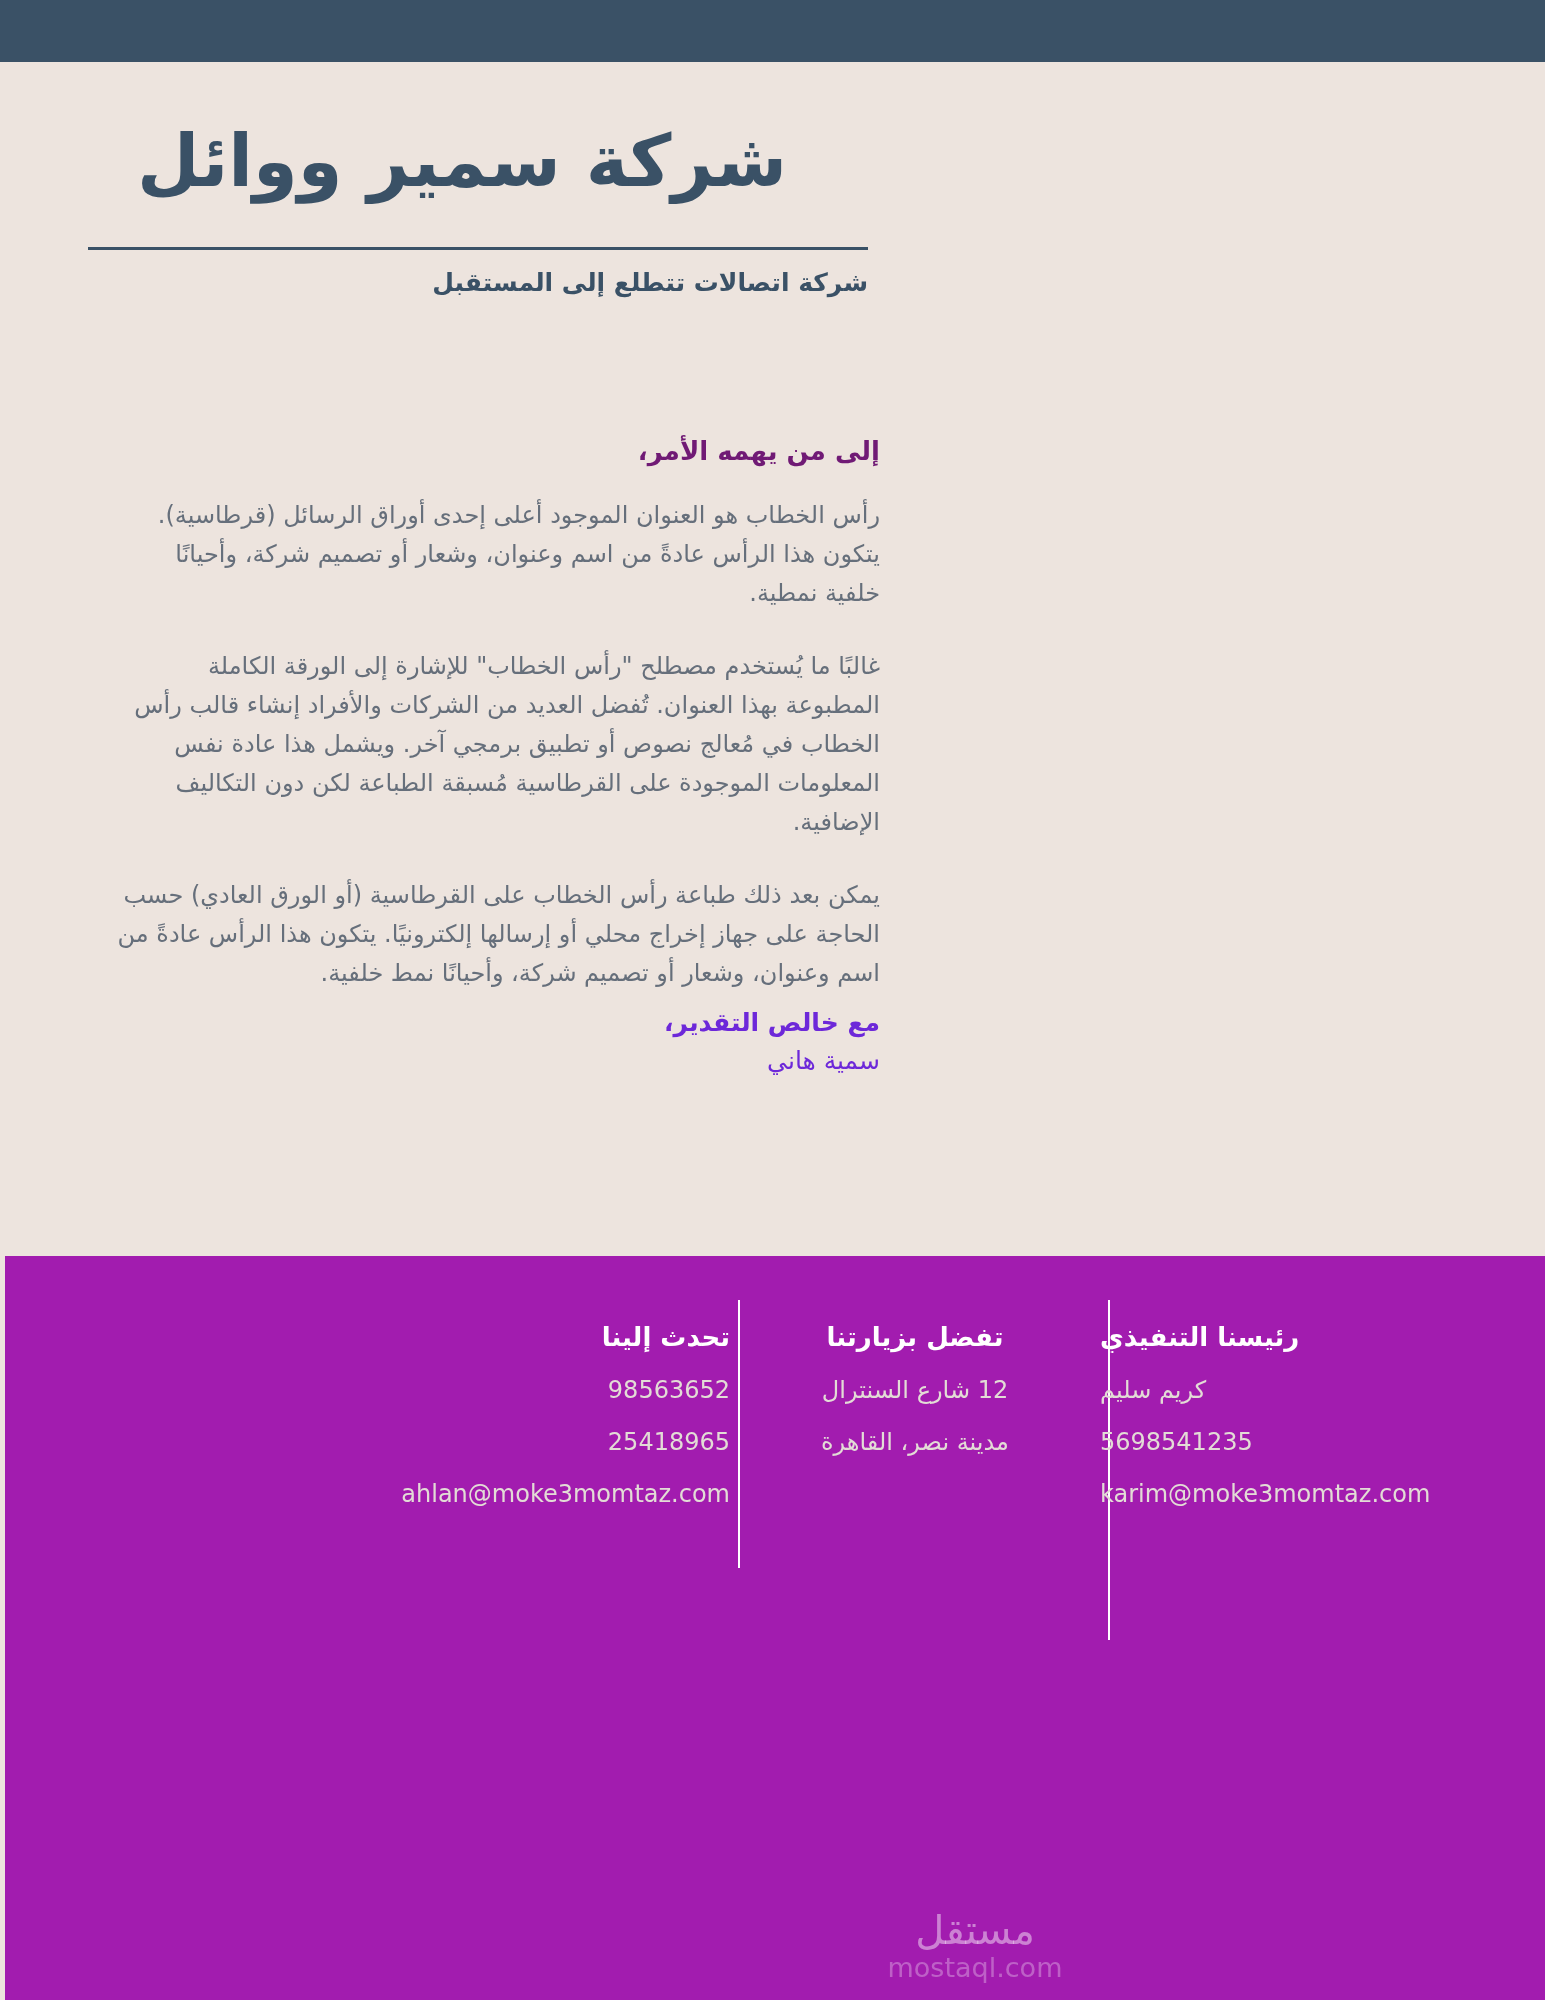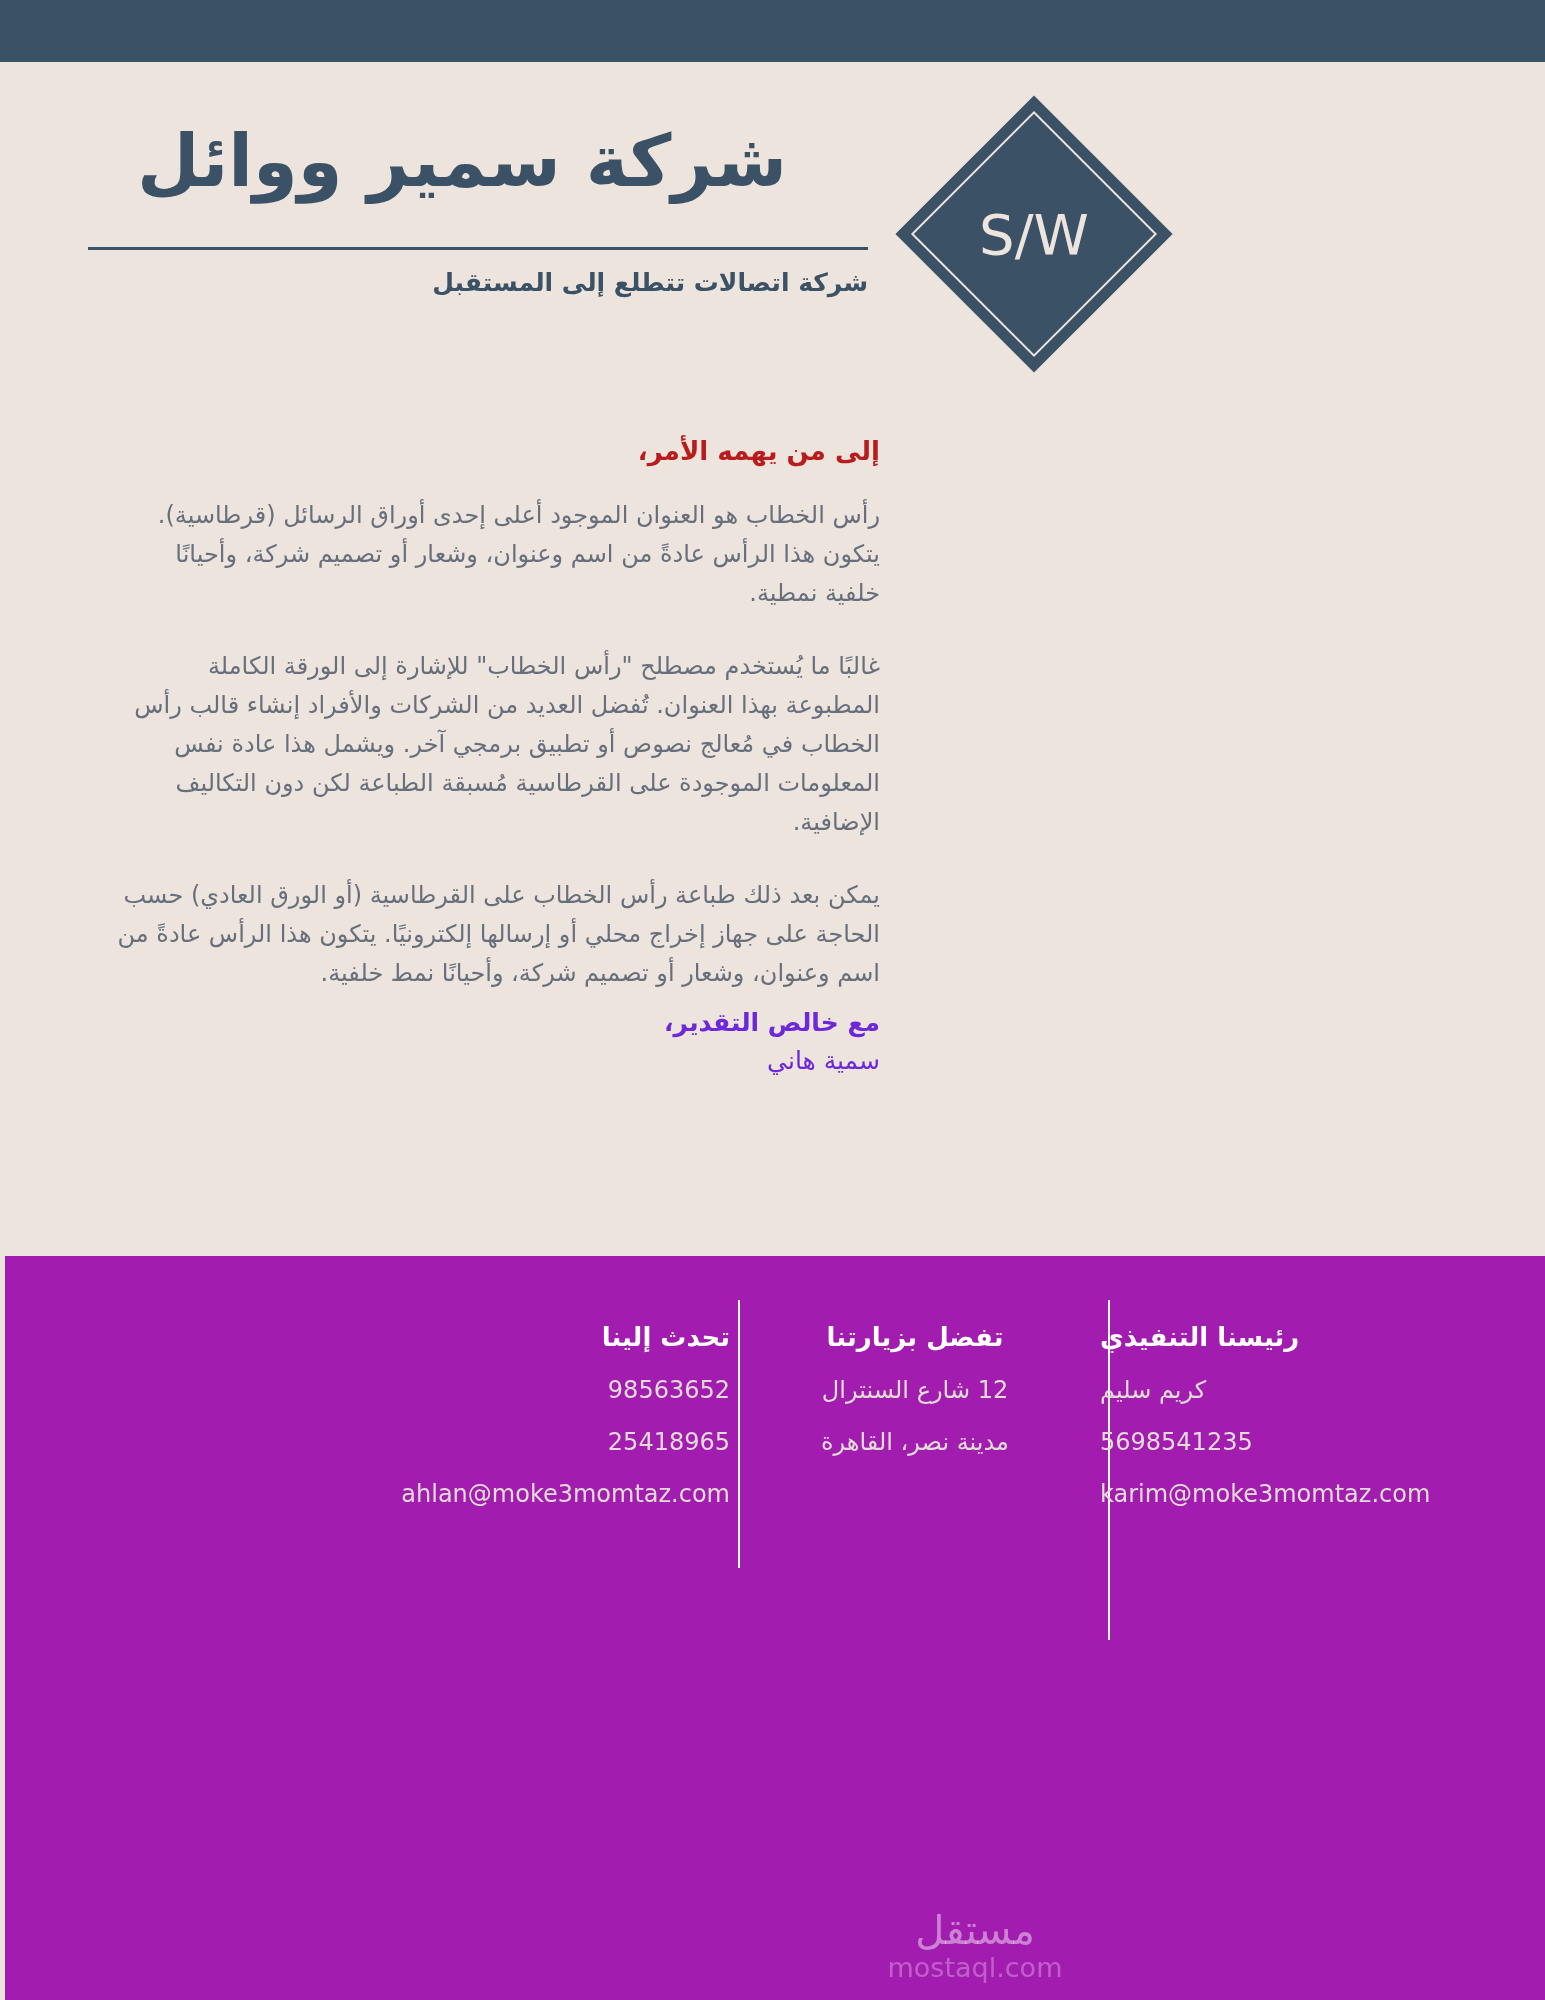--- a/index.html
+++ b/index.html
@@ -55,21 +55,21 @@
     font-size:56px;color:#EDE4DE;font-weight:400;
     direction:ltr;
   }
   
   .letter{
     position:absolute;top:436px;left:115px;width:765px;
     text-align:right;
     direction:rtl;
   }
   .greeting{
-    font-size:26px;font-weight:bold;color:#b91c1c;
+    font-size:26px;font-weight:bold;color:#701a75;
     margin:0 0 30px 0;
   }
   .para{
     font-size:24px;color:#666F7B;
     line-height:39px;
     margin:0 0 34px 0;
   }
   .closing{
     position:absolute;top:1004px;left:115px;width:765px;
     text-align:right;direction:rtl;
@@ -121,24 +121,20 @@
 <body>
 
 <div class="page" dir="rtl">
 
   <div class="top-band"></div>
 
   <div class="company-name">شركة سمير ووائل</div>
   <div class="header-rule"></div>
   <div class="tagline">شركة اتصالات تتطلع إلى المستقبل</div>
 
-  <div class="logo-wrap">
-    <div class="logo-diamond"></div>
-    <div class="logo-text">S/W</div>
-  </div>
 
   <div class="letter">
     <p class="greeting">إلى من يهمه الأمر،</p>
     <p class="para">رأس الخطاب هو العنوان الموجود أعلى إحدى أوراق الرسائل (قرطاسية). يتكون هذا الرأس عادةً من اسم وعنوان، وشعار أو تصميم شركة، وأحيانًا خلفية نمطية.</p>
     <p class="para">غالبًا ما يُستخدم مصطلح "رأس الخطاب" للإشارة إلى الورقة الكاملة المطبوعة بهذا العنوان. تُفضل العديد من الشركات والأفراد إنشاء قالب رأس الخطاب في مُعالج نصوص أو تطبيق برمجي آخر. ويشمل هذا عادة نفس المعلومات الموجودة على القرطاسية مُسبقة الطباعة لكن دون التكاليف الإضافية.</p>
     <p class="para">يمكن بعد ذلك طباعة رأس الخطاب على القرطاسية (أو الورق العادي) حسب الحاجة على جهاز إخراج محلي أو إرسالها إلكترونيًا. يتكون هذا الرأس عادةً من اسم وعنوان، وشعار أو تصميم شركة، وأحيانًا نمط خلفية.</p>
   </div>
 
   <div class="closing">
     <div class="salutation">مع خالص التقدير،</div>

